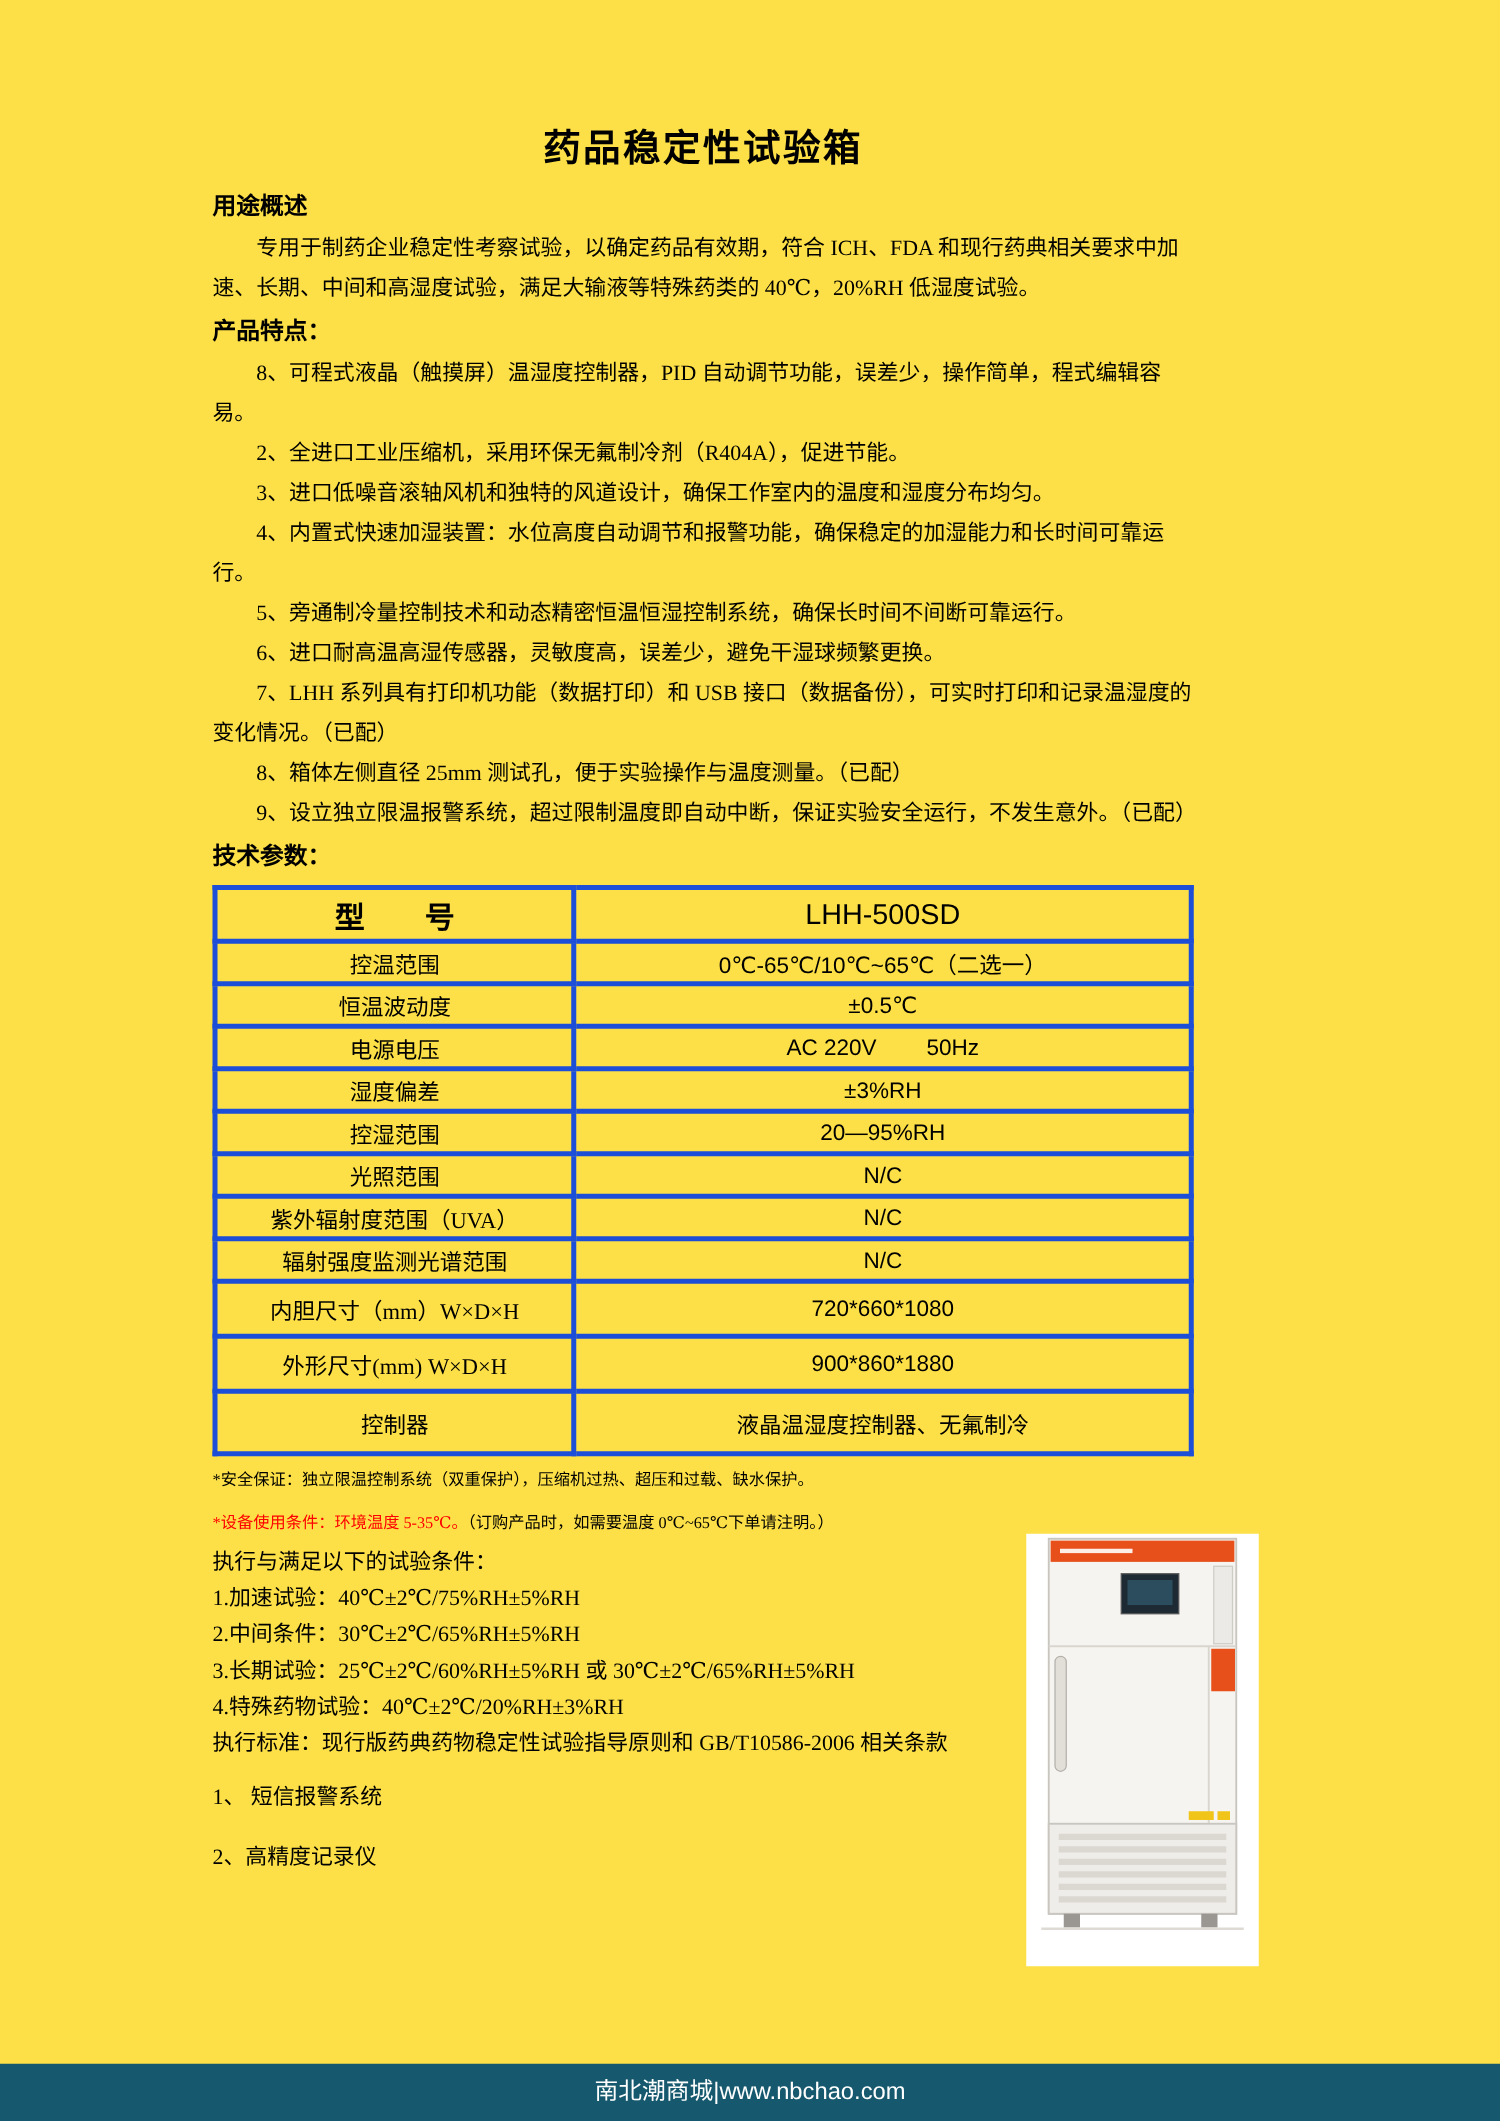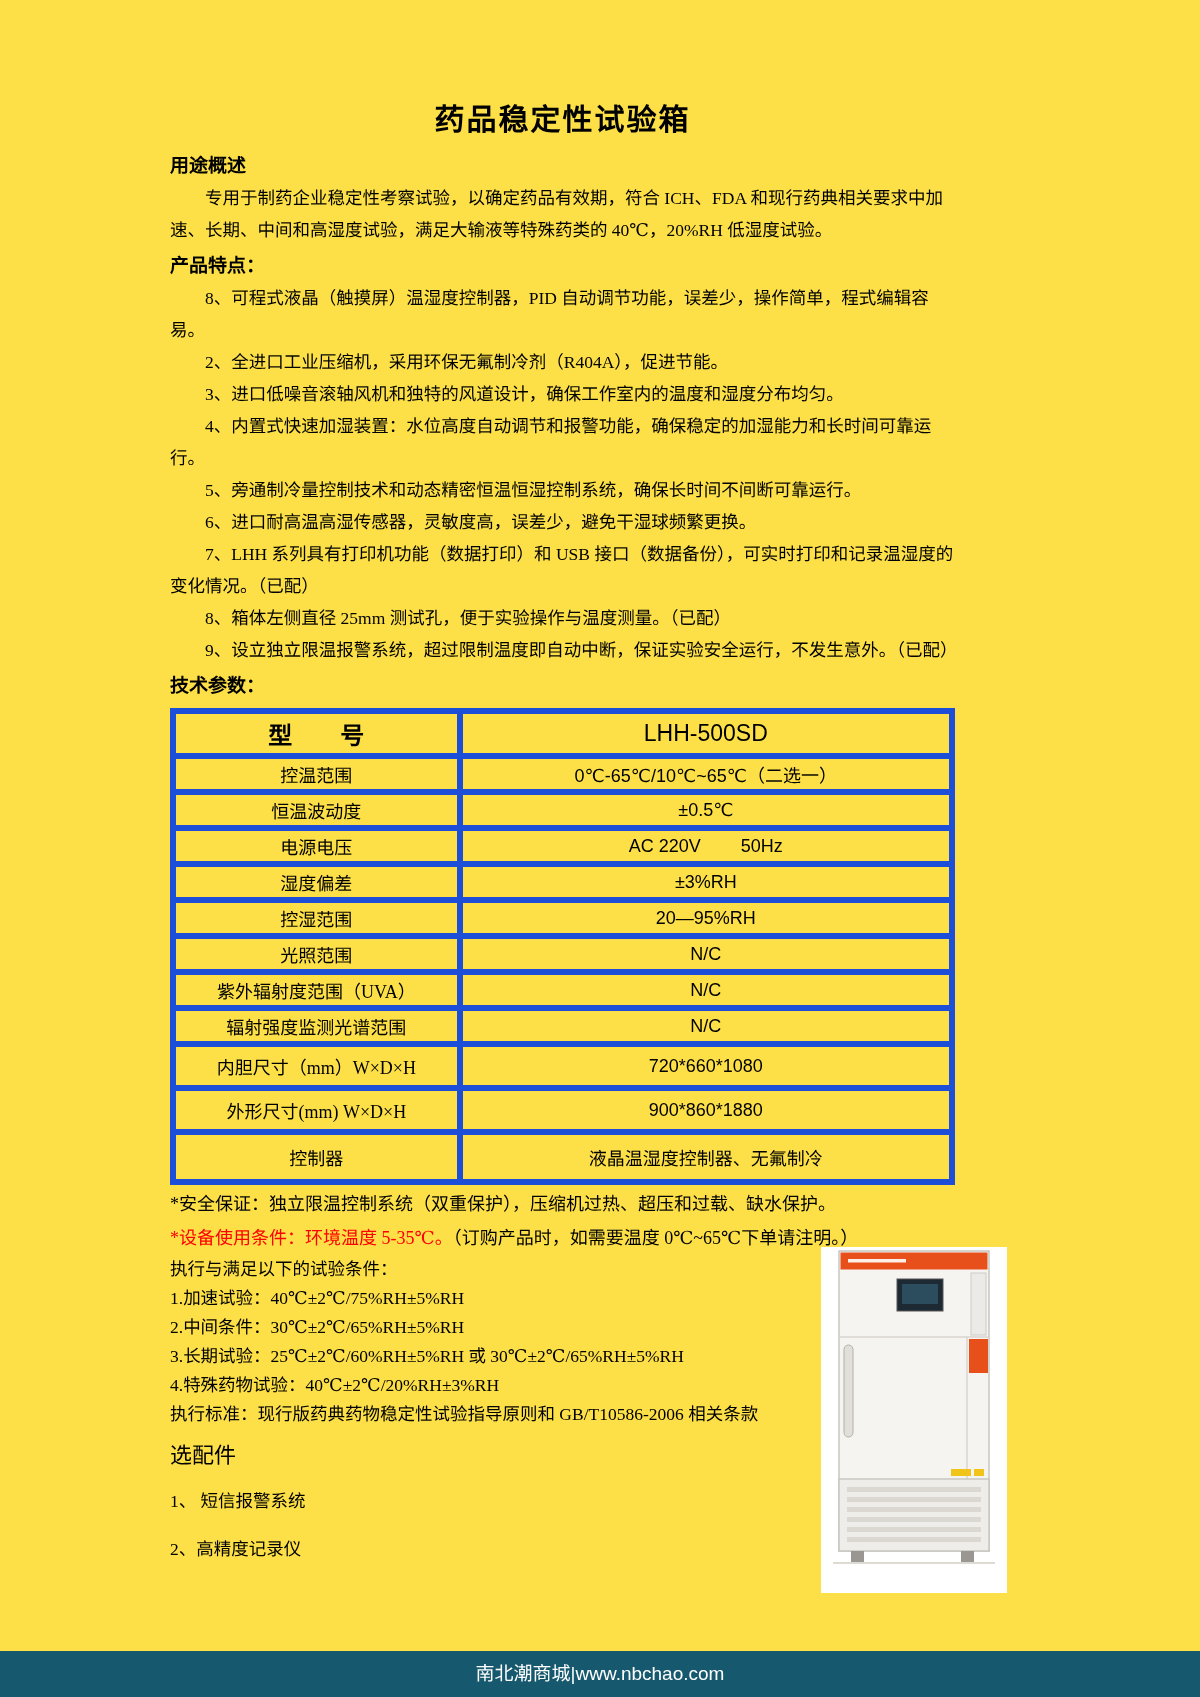--- a/index.html
+++ b/index.html
@@ -22,36 +22,36 @@
     margin:0 0 10px 0;line-height:40px;letter-spacing:2px;
   }
   h2.sec{font-size:19px;font-weight:bold;margin:4px 0 0 0;line-height:32px;}
   p.body{font-size:17.5px;line-height:32px;margin:0;text-indent:2em;}
   .features p{font-size:17.5px;line-height:32px;margin:0;text-indent:2em;}
   table.specs{
     width:100%;border-collapse:collapse;margin-top:6px;
     table-layout:fixed;
   }
   table.specs td{
-    border:6px solid #1d4ed8;text-align:center;vertical-align:middle;
+    border:4px solid #1d4ed8;text-align:center;vertical-align:middle;
     padding:2px 6px;
   }
   col.c-label{width:36.8%;}
   col.c-value{width:63.2%;}
   tr.hrow{height:40px;}
   tr.std{height:32px;}
   tr.tall{height:44px;}
   tr.tall2{height:46px;}
   tr.tall3{height:50px;}
   tr.tall4{height:48px;}
   td.hl{font-size:24px;font-weight:bold;white-space:pre-wrap;}
   td.hv{font-size:23px;font-family:"Liberation Sans","DejaVu Sans",sans-serif;}
   td.lbl{font-size:18px;}
   td.val{font-size:18px;font-family:"Liberation Sans","DejaVu Sans",sans-serif;white-space:pre-wrap;}
-  p.note{font-size:18px;line-height:30px;margin:4px 0 0 0;}
+  p.note{font-size:13px;line-height:30px;margin:4px 0 0 0;}
   .red{color:var(--red,#ff0000);}
   .lower{position:relative;margin-top:2px;}
   .lower p{font-size:17.5px;line-height:29px;margin:0;}
   h3.opt{font-size:22px;font-weight:normal;margin:10px 0 0 0;line-height:34px;}
   p.acc{font-size:17.5px;line-height:24px;margin:16px 0 0 0;}
   p.acc + p.acc{margin-top:24px;}
   .figure{
     position:absolute;top:-8px;right:-52px;width:186px;height:346px;
     background:#ffffff;
   }
@@ -152,21 +152,20 @@
     <p class="note"><span class="red">*设备使用条件：环境温度 5-35℃。</span><span>（订购产品时，如需要温度 0℃~65℃下单请注明。）</span></p>
 
     <div class="lower">
       <p>执行与满足以下的试验条件：</p>
       <p>1.加速试验：40℃±2℃/75%RH±5%RH</p>
       <p>2.中间条件：30℃±2℃/65%RH±5%RH</p>
       <p>3.长期试验：25℃±2℃/60%RH±5%RH 或 30℃±2℃/65%RH±5%RH</p>
       <p>4.特殊药物试验：40℃±2℃/20%RH±3%RH</p>
       <p>执行标准：现行版药典药物稳定性试验指导原则和 GB/T10586-2006 相关条款</p>
 
-      <h3 class="opt">选配件</h3>
       <p class="acc">1、 短信报警系统</p>
       <p class="acc">2、高精度记录仪</p>
 
       <div class="figure">
         <svg width="186" height="346" viewBox="0 0 186 346" xmlns="http://www.w3.org/2000/svg">
 
           <rect x="18" y="4" width="150" height="300" fill="#f6f4f0" stroke="#c9c6c0" stroke-width="1.5"></rect>
 
           <rect x="19.5" y="5.5" width="147" height="17" fill="#e8501b"></rect>
           <rect x="27" y="12" width="58" height="3.5" fill="#ffffff" opacity="0.9"></rect>

